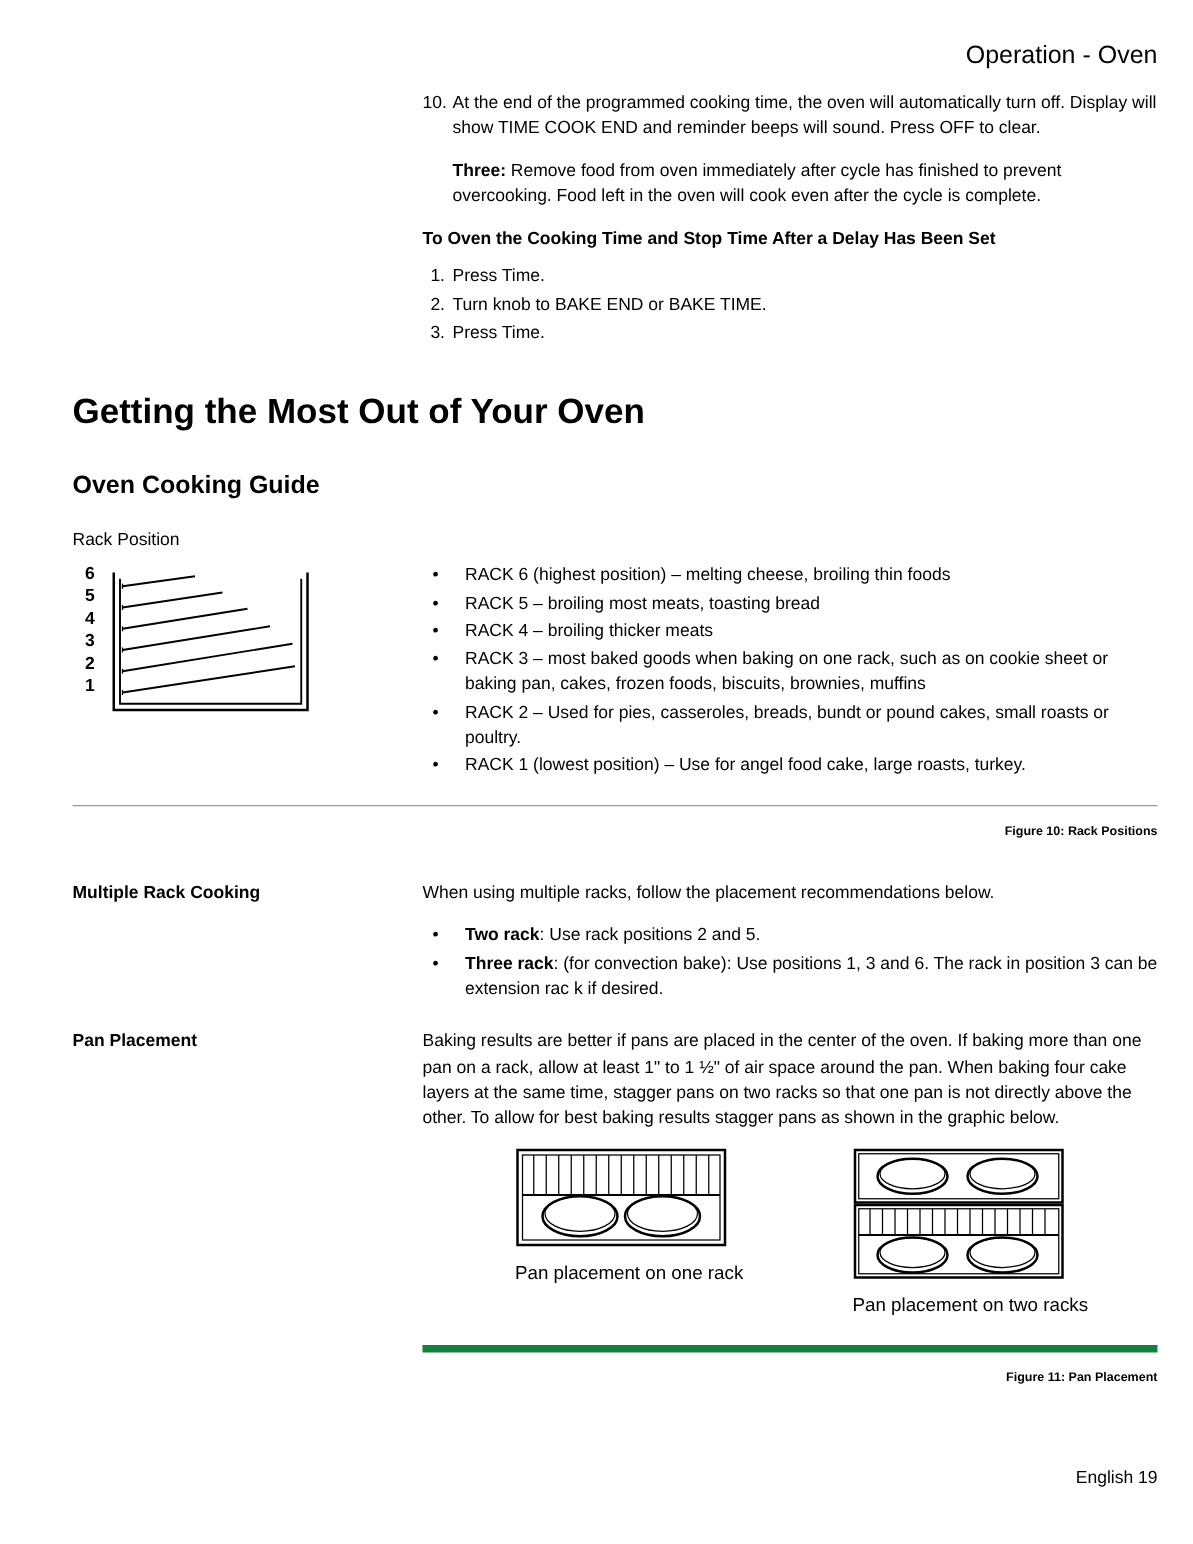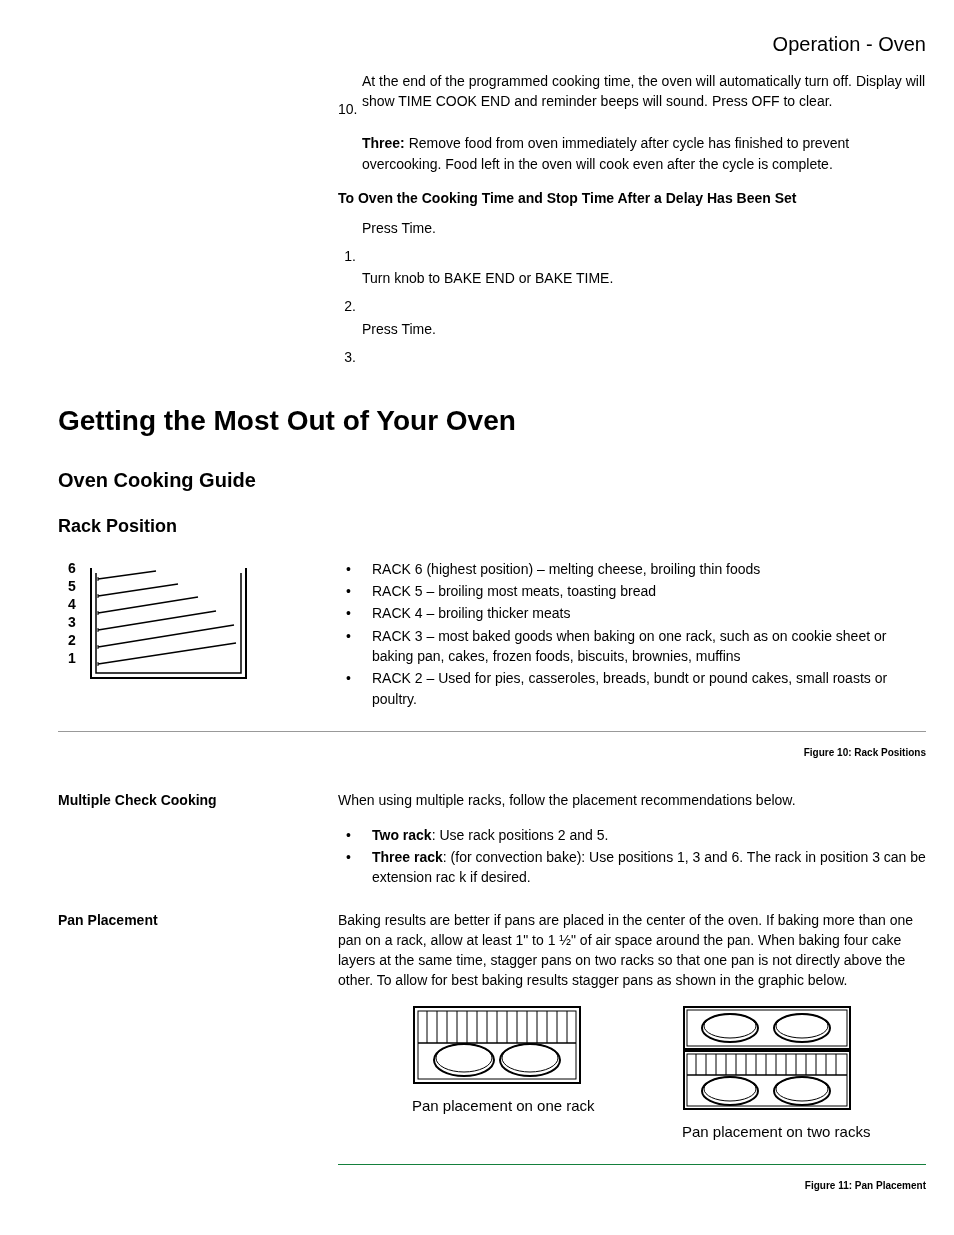--- a/index.html
+++ b/index.html
@@ -9,42 +9,42 @@
       line-height: 1.45;
       color: #000;
       background: #fff;
       width: 954px;
       padding: 30px 28px 40px 58px;
     }
     .header-right { text-align: right; font-size: 20px; margin-bottom: 12px; }
     .footer-right { text-align: right; font-size: 14px; margin-top: 60px; }
     .indent-block { margin-left: 280px; }
     .num-item { display: flex; margin-bottom: 2px; }
-    .num-item .n { width: 24px; flex-shrink: 0; text-align: right; padding-right: 6px; margin-top: 28px; }
+    .num-item .n { width: 24px; flex-shrink: 0; text-align: right; padding-right: 6px; }
     .num-item .t { flex: 1; }
     .note-block { margin-top: 14px; margin-bottom: 14px; }
     .bold-heading { font-weight: bold; margin-top: 12px; margin-bottom: 10px; }
     h1 { font-size: 28px; font-weight: bold; margin-top: 34px; margin-bottom: 24px; }
     h2 { font-size: 20px; font-weight: bold; margin-bottom: 18px; }
-    .subheading { font-weight: bold; font-size: 18px; margin-bottom: 20px; }
+    .subheading { font-weight: normal; font-size: 14px; margin-bottom: 8px; }
     .rack-section { display: flex; align-items: flex-start; border-bottom: 1px solid #999; padding-bottom: 20px; }
     .rack-left { width: 280px; flex-shrink: 0; }
     .rack-right { flex: 1; }
     .figure-caption { font-weight: bold; font-size: 10px; text-align: right; margin-top: 14px; margin-bottom: 30px; }
     .two-col-row { display: flex; align-items: flex-start; margin-bottom: 20px; }
     .left-label { width: 280px; flex-shrink: 0; font-weight: bold; font-size: 14px; }
     .right-content { flex: 1; }
     ul.bullets { list-style: none; padding-left: 0; }
     ul.bullets li { display: flex; margin-bottom: 2px; }
     ul.bullets li::before { content: "•"; width: 26px; padding-left: 8px; flex-shrink: 0; }
     ul.bullets li .txt { flex: 1; }
     .pan-figures { display: flex; gap: 80px; margin-left: 74px; margin-top: 4px; }
     .pan-fig { width: 190px; }
     .pan-caption { font-size: 15px; margin-top: 6px; line-height: 1.3; }
-    .pan-section { border-bottom: 1px solid #15803d; padding-bottom: 22px; margin-left: 280px; }
+    .pan-section { border-bottom: 6px solid #15803d; padding-bottom: 22px; margin-left: 280px; }
   </style>
 </head>
 <body>
 
 <div class="header-right">Operation - Oven</div>
 
 <div class="indent-block">
   <div class="num-item">
     <span class="n">10.</span>
     <span class="t">At the end of the programmed cooking time, the oven will automatically turn off. Display will show TIME COOK END and reminder beeps will sound. Press OFF to clear.</span>
@@ -114,28 +114,31 @@
         </li>
       <li>
           <span class="txt">RACK 4 –  broiling thicker meats</span>
         </li>
       <li>
           <span class="txt">RACK 3 –  most baked goods when baking on one rack, such as on cookie sheet or baking pan, cakes, frozen foods, biscuits, brownies, muffins</span>
         </li>
       <li>
           <span class="txt">RACK 2 – Used for pies, casseroles, breads, bundt or pound cakes, small roasts or poultry.</span>
         </li>
+      <li>
+          <span class="txt">RACK 1 (lowest position) – Use for angel food cake, large roasts, turkey.</span>
+        </li>
     </ul>
   </div>
 </div>
 
 <div class="figure-caption">Figure 10: Rack Positions</div>
 
 <div class="two-col-row">
-  <div class="left-label">Multiple Check Cooking</div>
+  <div class="left-label">Multiple Rack Cooking</div>
   <div class="right-content">
     <div style="margin-bottom:14px;">When using multiple racks, follow the placement recommendations below.</div>
     <ul class="bullets">
       <li>
           <span class="txt"><b>Two rack</b><span>: Use rack positions 2 and 5.</span></span>
         </li>
       <li>
           <span class="txt"><b>Three rack</b><span>: (for convection bake): Use positions 1, 3 and 6. The rack in position 3 can be extension rac k if desired.</span></span>
         </li>
     </ul>

